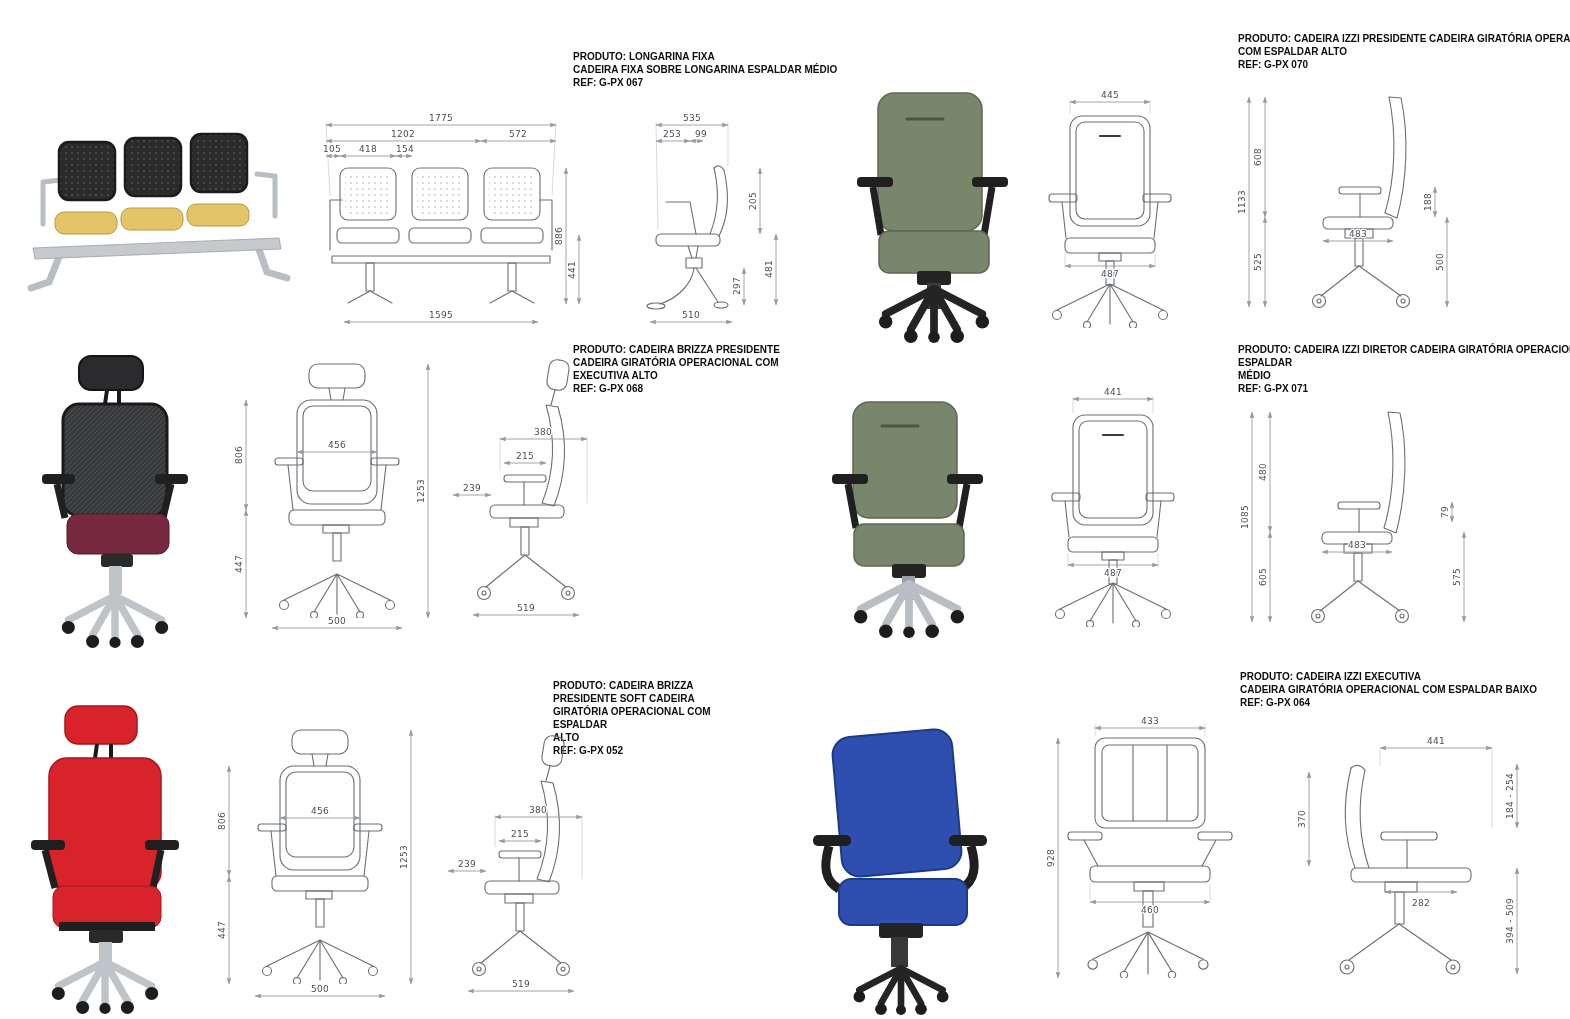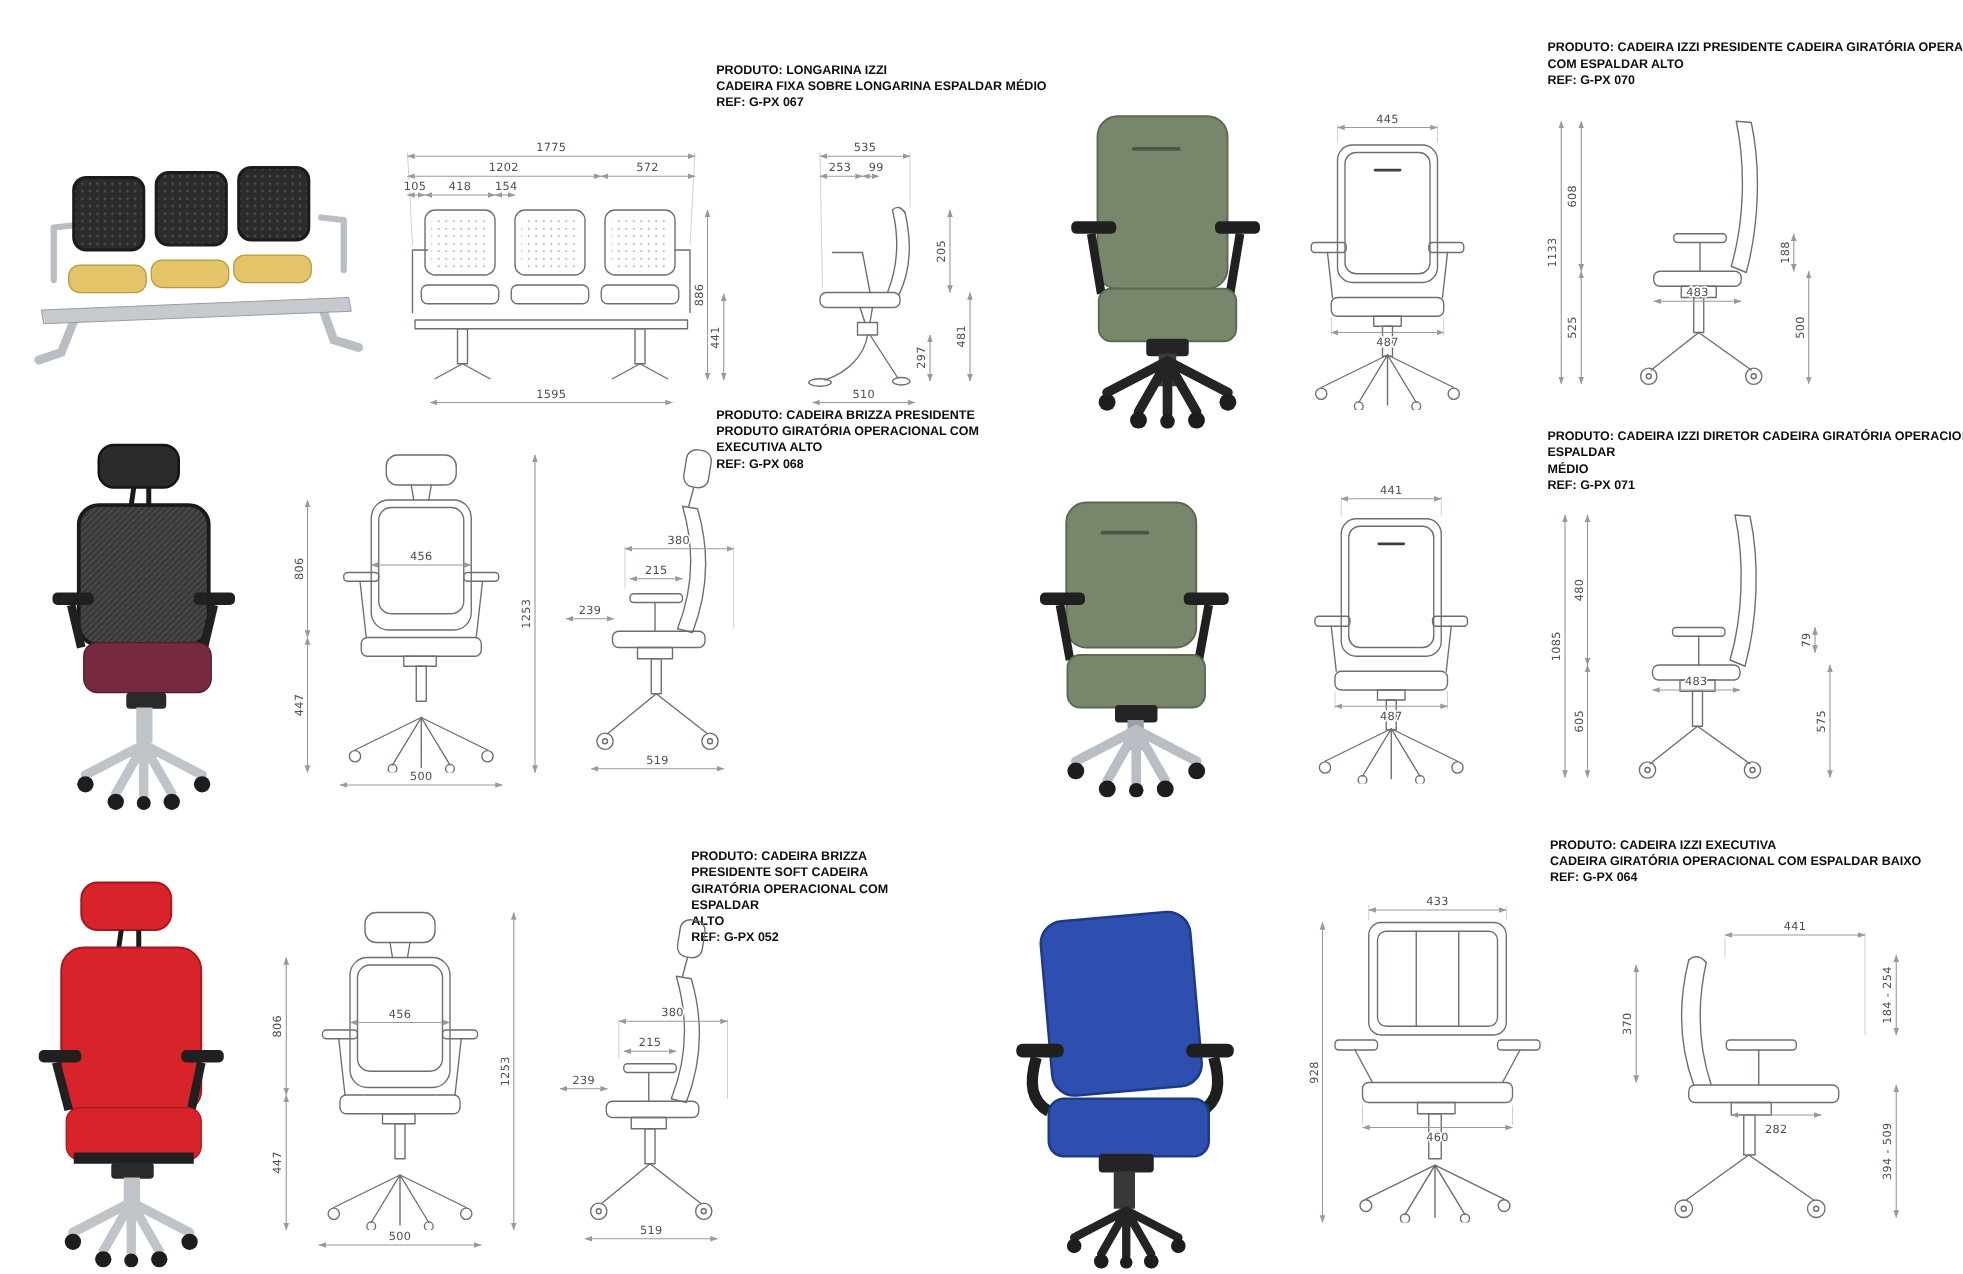--- a/index.html
+++ b/index.html
@@ -109,21 +109,21 @@
       <circle class="ln" cx="24" cy="240" r="6.5"></circle>
           <circle class="ln" cx="108" cy="240" r="6.5"></circle>
       <circle class="ln" cx="24" cy="240" r="2"></circle>
           <circle class="ln" cx="108" cy="240" r="2"></circle>
     </symbol>
   </defs>
 </svg>
 
 <div class="product">
   <div class="abs title" style="left:573px;top:50px;width:260px">
-    <div>PRODUTO: LONGARINA IZZI</div>
+    <div>PRODUTO: LONGARINA FIXA</div>
     <div>CADEIRA FIXA SOBRE LONGARINA ESPALDAR MÉDIO</div>
     <div>REF: G-PX 067</div>
   </div>
 
   <svg class="abs" style="left:15px;top:120px" width="285" height="178" viewBox="0 0 285 178">
     <g>
       <path d="M46,132 L34,162 L16,168" stroke="#b9bec4" stroke-width="7" fill="none" stroke-linecap="round"></path>
       <path d="M242,124 L252,152 L272,158" stroke="#b9bec4" stroke-width="7" fill="none" stroke-linecap="round"></path>
       <polygon points="18,128 264,118 266,129 20,139" fill="#c6cacf" stroke="#999ea3" stroke-width="0.8"></polygon>
       <path d="M28,62 L46,60 M28,62 L28,104" stroke="#b9bec4" stroke-width="5" fill="none" stroke-linecap="round"></path>
@@ -263,23 +263,23 @@
       <text class="dt" x="196" y="119" text-anchor="middle" transform="rotate(-90 196 119)">188</text>
       <line class="dm" x1="88" y1="158" x2="158" y2="158" marker-start="url(#arr)" marker-end="url(#arr)"></line>
       <text class="dt" x="123" y="154" text-anchor="middle">483</text>
       <line class="dm" x1="212" y1="134" x2="212" y2="224" marker-start="url(#arr)" marker-end="url(#arr)"></line>
       <text class="dt" x="208" y="179" text-anchor="middle" transform="rotate(-90 208 179)">500</text>
     </g>
   </svg>
 </div>
 
 <div class="product">
-  <div class="abs title" style="left:573px;top:326px;width:230px">
+  <div class="abs title" style="left:573px;top:343px;width:230px">
     <div>PRODUTO: CADEIRA BRIZZA PRESIDENTE</div>
-    <div>PRODUTO GIRATÓRIA OPERACIONAL COM</div>
+    <div>CADEIRA GIRATÓRIA OPERACIONAL COM</div>
     <div>EXECUTIVA ALTO</div>
     <div>REF: G-PX 068</div>
   </div>
 
   <svg class="abs" style="left:25px;top:348px" width="180" height="300" viewBox="0 0 180 300">
     <g>
       <rect x="54" y="8" width="64" height="34" rx="12" fill="#2b2b2d" stroke="#141414" stroke-width="2"></rect>
       <path d="M82,42 L80,56 M94,42 L94,56" stroke="#1a1a1a" stroke-width="4"></path>
       <rect x="38" y="56" width="104" height="112" rx="16" fill="url(#mesh)" stroke="#1a1a1c" stroke-width="3"></rect>
       <rect x="17" y="126" width="33" height="10" rx="4" fill="#202020"></rect>

